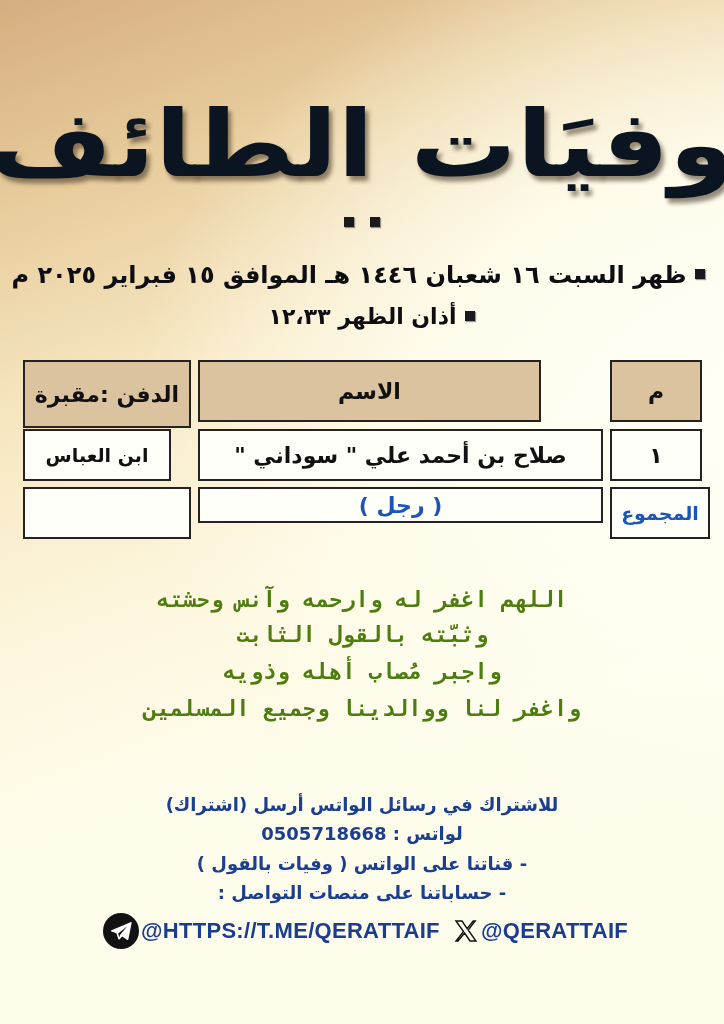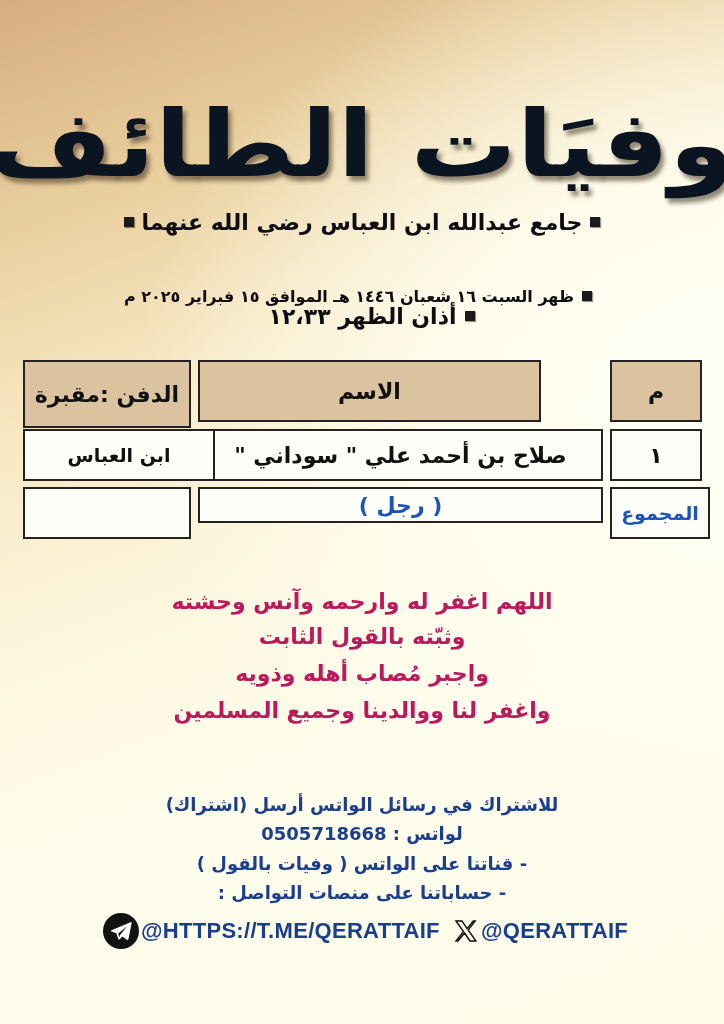--- a/index.html
+++ b/index.html
@@ -67,21 +67,22 @@
     .body { background: #fffffa; font-size: 22px; }
     .blue { color: #1b55b8; }
 
     .dua {
       position: absolute;
       left: 0; right: 0;
       text-align: center;
       direction: rtl;
       font-weight: bold;
       font-size: 22px;
-      color: #be185d;
+      color: #4d7c0f;
+      font-family: Liberation Mono, monospace;
     }
     .contact {
       position: absolute;
       left: 0; right: 0;
       text-align: center;
       direction: rtl;
       font-weight: bold;
       font-size: 18px;
       color: #1b3e8f;
     }
@@ -113,38 +114,38 @@
       justify-content: center;
       margin-right: 2px;
     }
   </style>
 </head>
 <body>
 
 <div class="title">وفيَات الطائف</div>
 
 <div class="line" style="top:206px; font-size:22px; line-height:34px;">
-  <span class="bullet"></span><span>جامع عبدالله ابن العباس رضي الله عنهما</span><span class="bullet"></span>
+  <span class="bullet"></span><span class="bullet"></span>
 </div>
-<div class="line" style="top:280px; font-size:16px; line-height:34px;">
+<div class="line" style="top:258px; font-size:24px; line-height:34px;">
   <span class="bullet"></span><span>ظهر السبت ١٦ شعبان  ١٤٤٦ هـ الموافق ١٥ فبراير ٢٠٢٥ م</span>
 </div>
 <div class="line" style="top:300px; font-size:22px; line-height:34px;padding-left:27px;">
   <span class="bullet"></span><span>أذان الظهر ١٢،٣٣</span>
 </div>
 
 <div>
 
   <div class="cell hdr" style="left:610px; top:360px; width:92px; height:62px;">م</div>
   <div class="cell hdr" style="left:198px; top:360px; width:343px; height:62px;">الاسم</div>
   <div class="cell hdr" style="left:23px; top:360px; width:168px; height:68px;">الدفن :مقبرة</div>
 
   <div class="cell body" style="left:610px; top:429px; width:92px; height:52px;">١</div>
   <div class="cell body" style="left:198px; top:429px; width:405px; height:52px;">صلاح بن أحمد علي " سوداني "</div>
-  <div class="cell body" style="left:23px; top:429px; width:192px; height:52px; font-size:19px;">ابن العباس</div>
+  <div class="cell body" style="left:23px; top:429px; width:148px; height:52px; font-size:19px;">ابن العباس</div>
 
   <div class="cell body blue" style="left:610px; top:487px; width:100px; height:52px; font-size:19px;">المجموع</div>
   <div class="cell body blue" style="left:198px; top:487px; width:405px; height:36px;">( رجل )</div>
   <div class="cell body" style="left:23px; top:487px; width:168px; height:52px;"></div>
 </div>
 
 <div>
   <div class="dua" style="top:585px; line-height:34px;">اللهم اغفر له وارحمه وآنس وحشته</div>
   <div class="dua" style="top:620px; line-height:34px;">وثبّته بالقول الثابت</div>
   <div class="dua" style="top:657px; line-height:34px;">واجبر مُصاب أهله وذويه</div>

